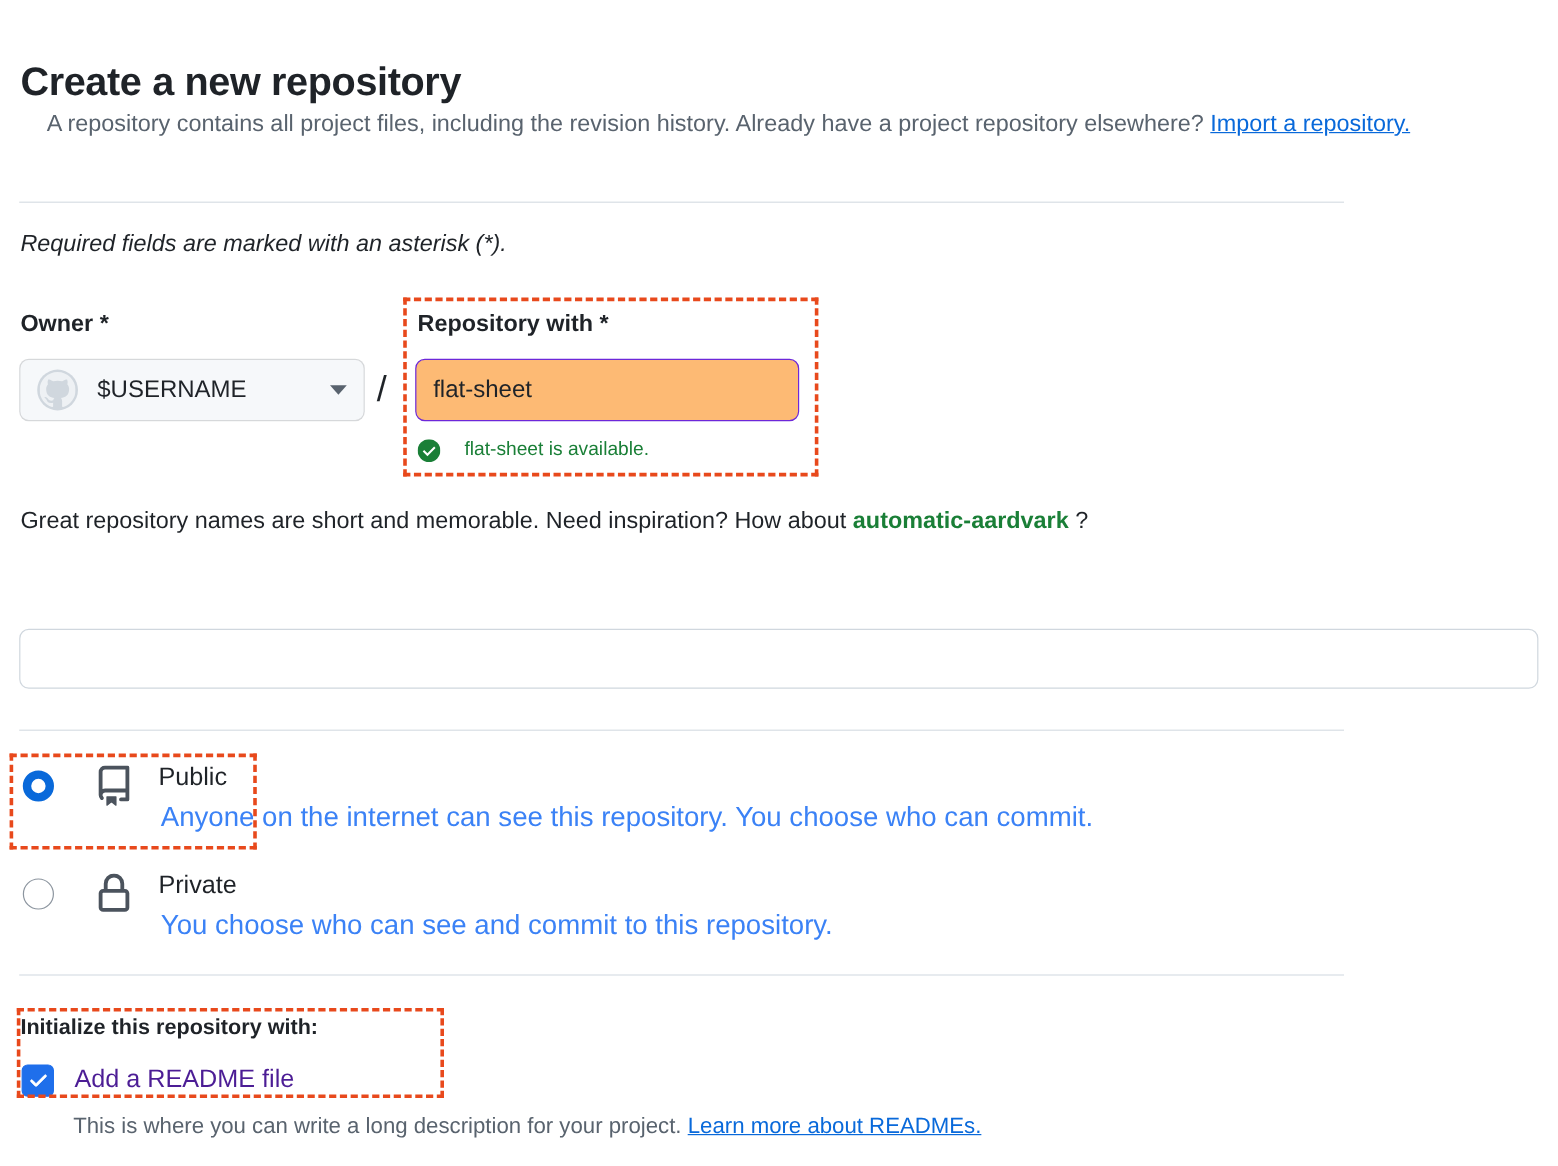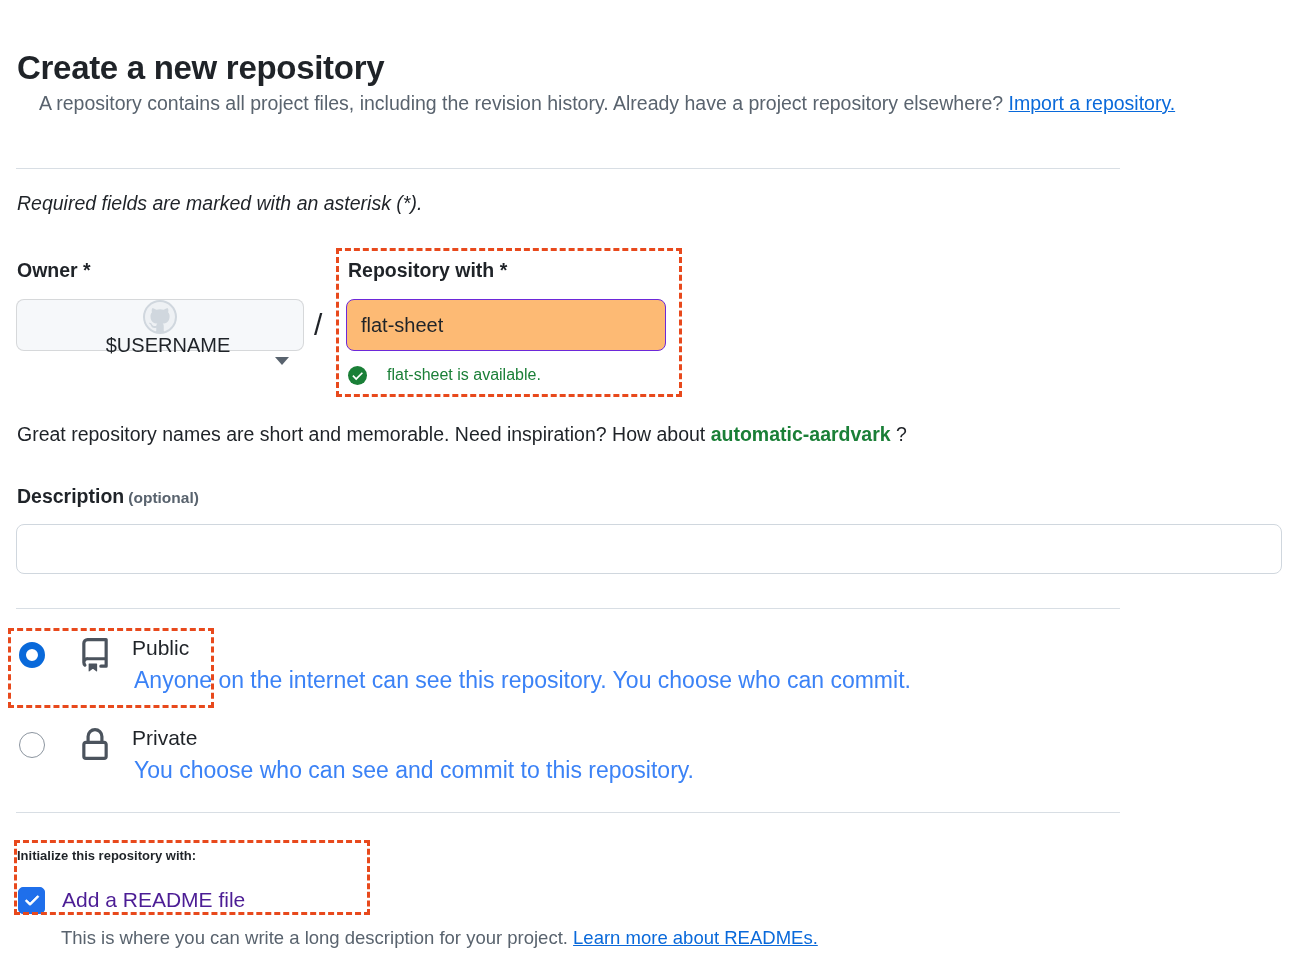--- a/index.html
+++ b/index.html
@@ -92,21 +92,20 @@
     width: 288px;
     height: 52px;
     box-sizing: border-box;
     background: #f6f8fa;
     border: 1px solid rgba(31,35,40,0.15);
     border-radius: 8px;
     display: flex;
     align-items: center;
     padding: 0 14px;
     cursor: pointer;
-    flex-direction: column;
   }
   .avatar {
     width: 34px;
     height: 34px;
     border-radius: 50%;
     background: #d0d7de;
     flex: 0 0 auto;
     display: flex;
     align-items: center;
     justify-content: center;
@@ -278,21 +277,21 @@
     line-height: 28px;
     color: #3b82f6;
     white-space: nowrap;
   }
 
   
   .init-title {
     position: absolute;
     left: 17px;
     top: 842px;
-    font-size: 13px;
+    font-size: 18px;
     line-height: 28px;
     font-weight: bold;
     color: #1f2328;
     white-space: nowrap;
   }
   .readme-row {
     position: absolute;
     left: 18px;
     top: 886px;
     display: flex;
@@ -376,23 +375,20 @@
         <path d="M11.6 5.2 6.9 9.9 4.6 7.6l-1 1 3.3 3.3 5.7-5.7z" fill="#ffffff"></path>
       </svg>
     </span>
     <span>flat-sheet is available.</span>
   </div>
 
   <div class="inspiration">
     <span>Great repository names are short and memorable. Need inspiration? How about </span><span class="green-name">automatic-aardvark</span><span> ?</span>
   </div>
 
-  <div class="desc-label">
-    <span>Description</span><span class="desc-optional">(optional)</span>
-  </div>
   <input class="desc-input" type="text" value="" style="">
 
   <div class="divider d2"></div>
 
   <div class="vis-option vis-public">
     <span class="radio checked"></span>
     <span class="vis-icon">
       <svg width="34" height="34" viewBox="0 0 16 16" fill="#4b535d" aria-hidden="true">
         <path d="M2 2.5A2.5 2.5 0 0 1 4.5 0h8.75a.75.75 0 0 1 .75.75v12.5a.75.75 0 0 1-.75.75h-2.5a.75.75 0 0 1 0-1.5h1.75v-2h-8a1 1 0 0 0-.714 1.7.75.75 0 1 1-1.072 1.05A2.495 2.495 0 0 1 2 11.5Zm10.5-1h-8a1 1 0 0 0-1 1v6.708A2.486 2.486 0 0 1 4.5 9h8ZM5 12.25a.25.25 0 0 1 .25-.25h3.5a.25.25 0 0 1 .25.25v3.25a.25.25 0 0 1-.4.2l-1.45-1.087a.249.249 0 0 0-.3 0L5.4 15.7a.25.25 0 0 1-.4-.2Z"></path>
       </svg>

